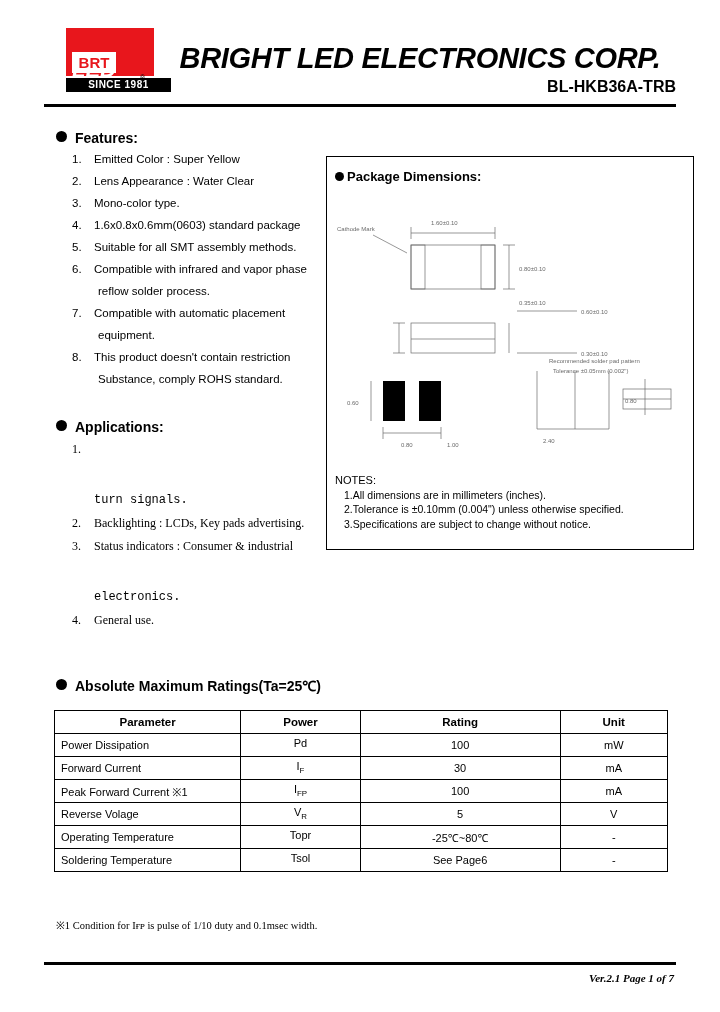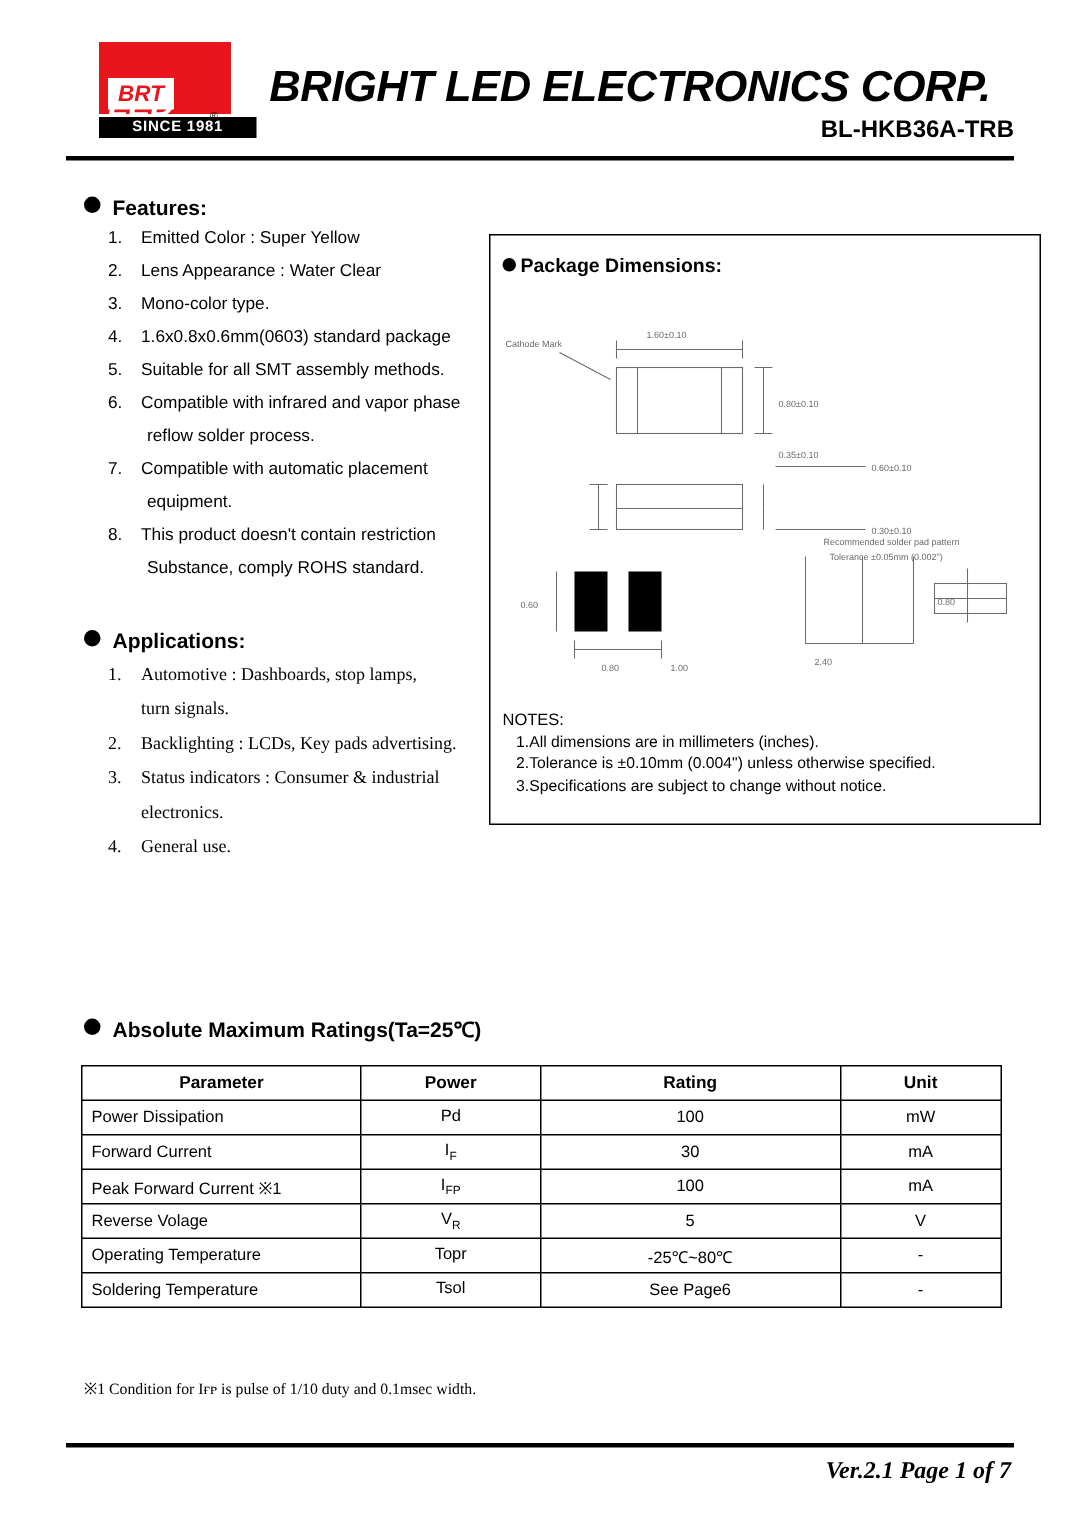--- a/index.html
+++ b/index.html
@@ -60,21 +60,20 @@
   .logo-brt {
     position: absolute;
     left: 6px;
     top: 24px;
     width: 44px;
     height: 21px;
     background: #fff;
     color: #e8161c;
     font-weight: bold;
     font-size: 15px;
-    font-style: italic;
     text-align: center;
     line-height: 21px;
   }
   .logo-r {
     position: absolute;
     left: 74px;
     top: 46px;
     font-size: 7px;
     color: #000;
   }
@@ -176,24 +175,25 @@
     display: flex;
     font-family: "Liberation Serif", serif;
     font-size: 12px;
     line-height: 23px;
   }
   .app-num {
     width: 22px;
     flex: 0 0 22px;
   }
   .app-cont {
-    font-family: Liberation Serif, serif;
+    font-family: Liberation Mono, monospace;
     font-size: 12px;
     line-height: 23px;
     padding-left: 22px;
+    margin-top: 28px;
   }
 
   
   .pkg-panel {
     position: absolute;
     left: 326px;
     top: 156px;
     width: 366px;
     height: 392px;
     border: 1px solid #000;
@@ -279,21 +279,21 @@
     height: 3px;
     background: #000;
   }
   .footer-text {
     position: absolute;
     right: 46px;
     top: 972px;
     font-family: "Liberation Serif", serif;
     font-style: italic;
     font-weight: bold;
-    font-size: 16px;
+    font-size: 11px;
     text-align: center;
   }
 
   sub { font-size: 72%; }
 </style>
 </head>
 <body>
 
 <div class="page">
 
@@ -352,21 +352,20 @@
     <div class="feat-cont">Substance, comply ROHS standard.</div>
   </div>
 
   <div class="sect" style="left:56px; top:419px;">
     <span class="bullet"></span><span>Applications:</span>
   </div>
 
   <div class="applications">
     <div class="app-row">
       <div class="app-num">1.</div>
-      <div>Automotive : Dashboards, stop lamps,</div>
     </div>
     <div class="app-cont">turn signals.</div>
     <div class="app-row">
       <div class="app-num">2.</div>
       <div>Backlighting : LCDs, Key pads advertising.</div>
     </div>
     <div class="app-row">
       <div class="app-num">3.</div>
       <div>Status indicators : Consumer &amp; industrial</div>
     </div>

